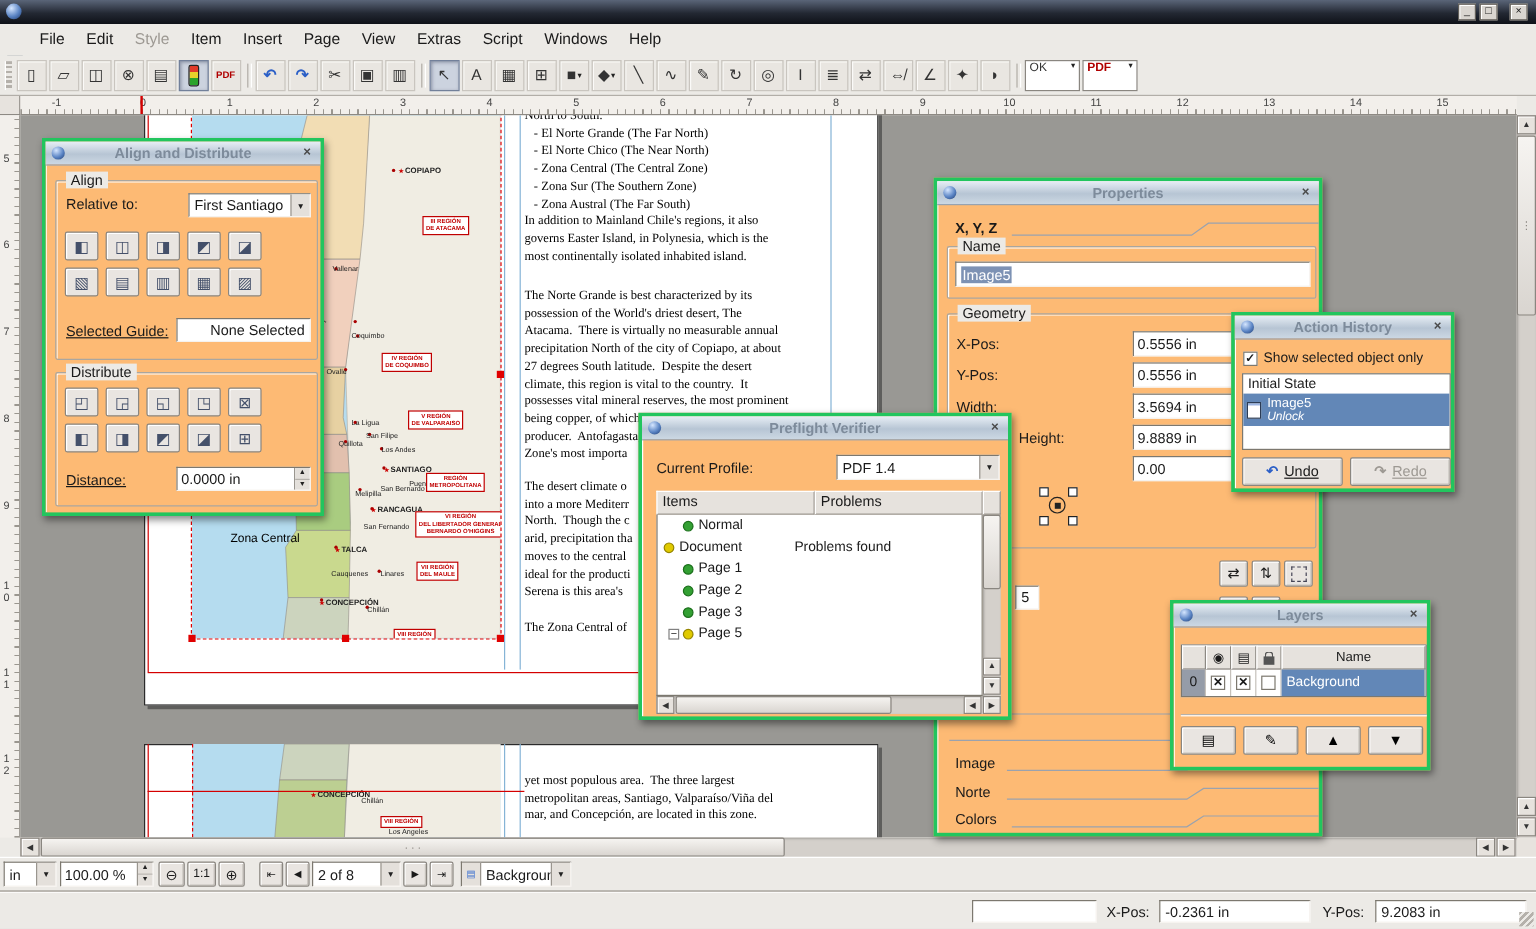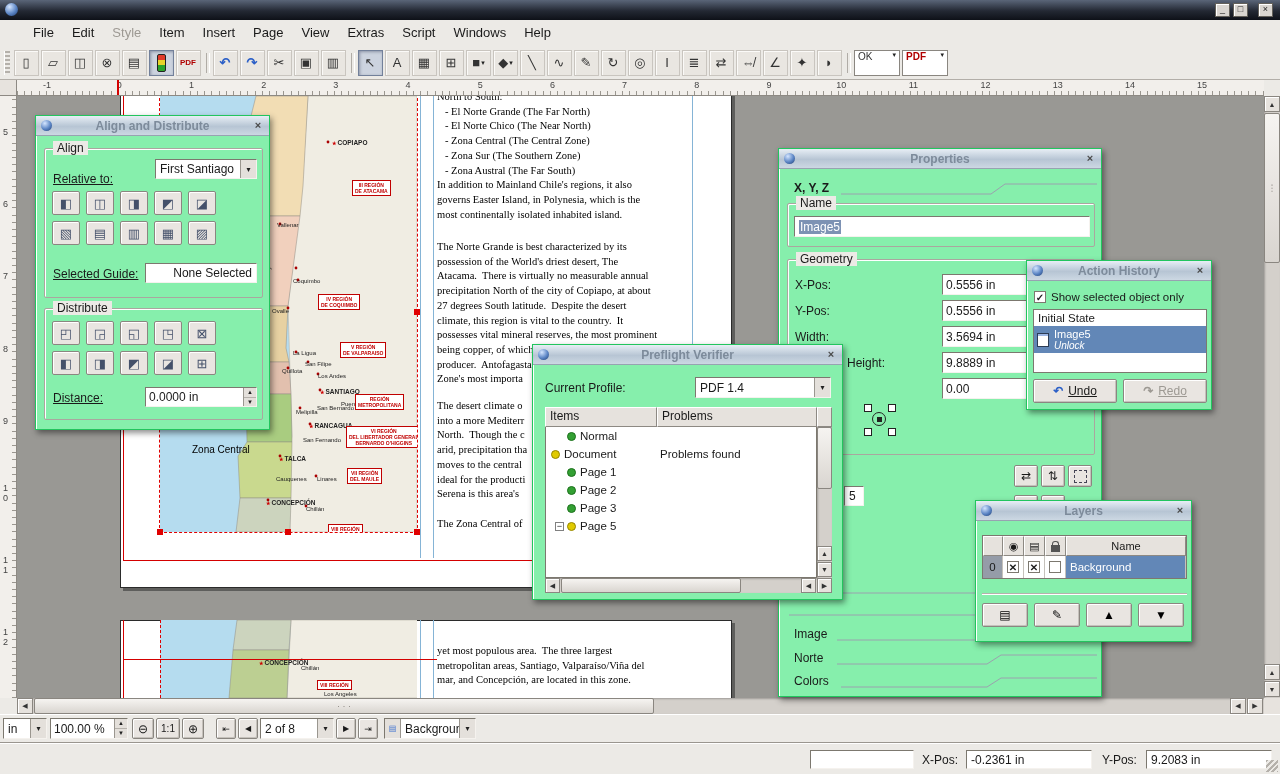--- a/index.html
+++ b/index.html
@@ -76,21 +76,21 @@
 .spin .sval{flex:1;font-size:12px;display:flex;align-items:center;padding:0 3px;white-space:nowrap;overflow:hidden}
 .spin .sbtns{width:13px;display:flex;flex-direction:column;border-left:1px solid #9a968f}
 .spin .sbtns span{flex:1;background:#e4e0db;font-size:6px;line-height:8px;text-align:center;color:#222;border-bottom:1px solid #b5b1ab}
 .spin .sbtns span:last-child{border-bottom:none}
 .label{font-size:12px;white-space:nowrap}
 .btn{background:#e9e5e1;border:1px solid #8a8680;box-shadow:inset 1px 1px 0 #fff,inset -1px -1px 0 #c5c1bb;border-radius:2px;display:flex;align-items:center;justify-content:center;font-size:12px;cursor:default}
 .btn.disabled{color:#9d9993}
 .grip{background:repeating-linear-gradient(135deg,#b5b1ab 0 2px,#eceae6 2px 4px)}
 
 
-.palette{position:absolute;background:#86efac;border:1px solid #22c55e;box-shadow:2px 3px 6px rgba(0,0,0,.45),inset 1px 1px 0 #fff}
+.palette{position:absolute;background:#fdba74;border:3px solid #22c55e;box-shadow:2px 3px 6px rgba(0,0,0,.45),inset 1px 1px 0 #fff}
 .pal-title{position:relative;height:20px;background:linear-gradient(#e7eef5,#b7c5d4 55%,#ccd8e3);border-bottom:1px solid #97a3b1;text-align:center;font-size:12px;font-weight:bold;color:#7d8b9b;line-height:20px}
 .pal-ball{position:absolute;left:5px;top:4px;width:11px;height:11px;border-radius:50%;background:radial-gradient(circle at 35% 30%,#d5e6ff,#5a84c4 55%,#1d3a6e)}
 .pal-x{position:absolute;right:4px;top:3px;width:14px;height:14px;font-size:11px;font-weight:bold;color:#4a4a4a;line-height:13px;text-align:center}
 .grp{position:absolute;border:1px solid #aaa69f;border-radius:2px;box-shadow:inset 1px 1px 0 #fff}
 .grp-label{position:absolute;top:-8px;left:8px;background:#eceae6;padding:0 4px;font-size:12px}
 .gbtn{width:28px;height:24px;background:#e9e5e1;border:1px solid #8a8680;box-shadow:inset 1px 1px 0 #fff;display:flex;align-items:center;justify-content:center;font-size:13px;color:#44506a;border-radius:2px}
 .grid5{display:grid;grid-template-columns:repeat(5,28px);gap:6px}
 .checkbox{width:12px;height:12px;background:#fff;border:1px solid #7c786f;font-size:10px;line-height:11px;text-align:center;font-weight:bold}
 .seltext{background:#7d92b4;color:#fff;padding:0 1px}
 
@@ -613,21 +613,21 @@
   </div>
 
   <div class="palette" style="left:35px;top:115px;width:235px;height:315px;z-index:40">
     <div class="pal-title">
       <div class="pal-ball"></div>
       <span>Align and Distribute</span>
       <div class="pal-x">×</div>
     </div>
     <div class="grp" style="left:8px;top:32px;width:219px;height:150px">
       <span class="grp-label">Align</span>
-      <span class="abs label" style="left:8px;top:23px;text-decoration:underline">Relative to:</span>
+      <span class="abs label" style="left:8px;top:12px;">Relative to:</span>
       <div class="abs combo" style="left:110px;top:10px;width:102px;height:20px">
         <span class="cval">First Santiago</span>
           <span class="cbtn">▾</span>
       </div>
       <div class="abs grid5" style="left:7px;top:42px">
   <button class="gbtn">
             <span>◧</span>
           </button>
 
   <button class="gbtn">
@@ -829,21 +829,21 @@
       <span>Preflight Verifier</span>
       <div class="pal-x">×</div>
     </div>
     <span class="abs label" style="left:12px;top:36px">Current Profile:</span>
     <div class="abs combo" style="left:162px;top:32px;width:136px;height:21px">
       <span class="cval">PDF 1.4</span>
         <span class="cbtn">▾</span>
     </div>
     <div class="abs" style="left:12px;top:62px;width:287px;height:186px">
       <div class="pf-header">
-        <span class="pf-hcell" style="width:112px">Items</span>
+        <span class="pf-hcell" style="width:132px">Items</span>
         <span class="pf-hcell" style="flex:1">Problems</span>
         <span class="pf-hcell" style="width:15px"></span>
       </div>
       <div class="pf-body" style="width:272px;height:151px" id="pf-rows">
   <div class="pf-row">
     <span class="pf-ind ind1"></span>
     <span class="pf-exp hid"></span>
     <span class="pf-dot green"></span>
     <span>Normal</span>
     <span class="pf-problem"></span>

